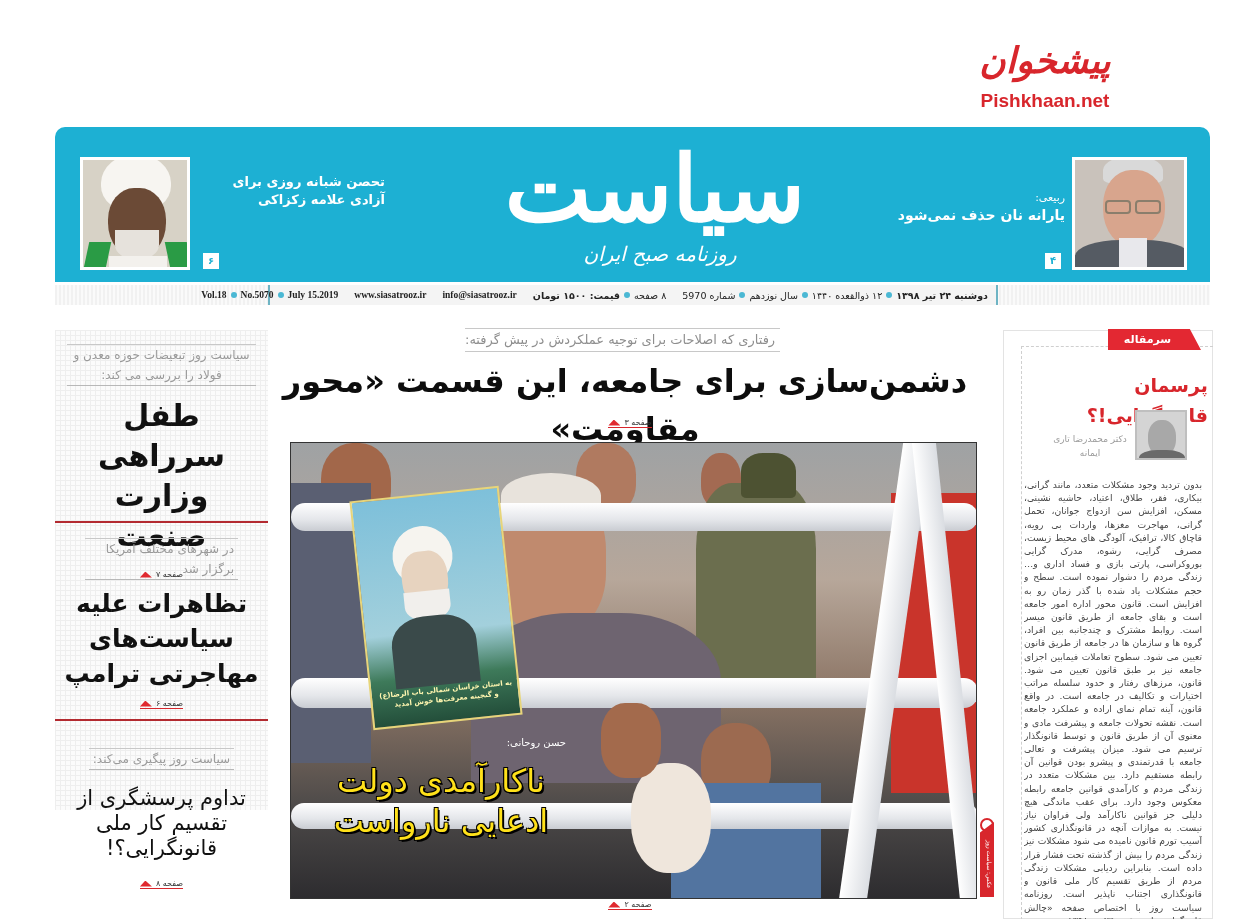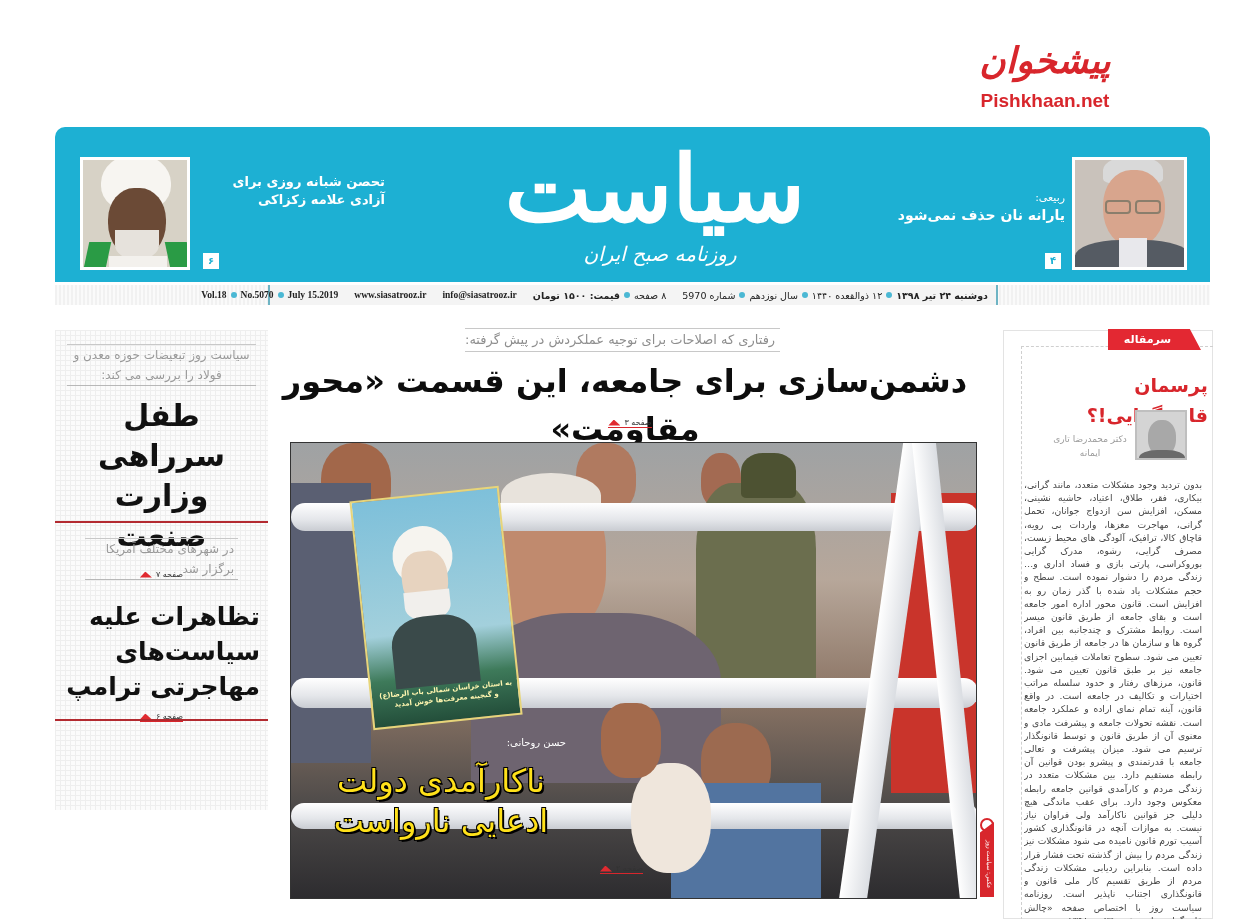--- a/index.html
+++ b/index.html
@@ -65,21 +65,21 @@
   .person { position: absolute; border-radius: 45% 45% 40% 40%; }
   .body-block { position: absolute; }
   .poster { position: absolute; left: 70px; top: 50px; width: 150px; height: 230px; transform: rotate(-6deg); background: linear-gradient(180deg, #7ec0da 0%, #a3d0dc 60%, #3e7a5a 80%, #234e3a 100%); border: 2px solid #e7d57a; }
   .poster .cleric { position: absolute; left: 35px; top: 30px; width: 60px; height: 60px; border-radius: 50%; background: #f6f4ef; }
   .poster .pface { position: absolute; left: 42px; top: 55px; width: 46px; height: 60px; border-radius: 40% 40% 50% 50%; background: #e7d3bf; }
   .poster .pbeard { position: absolute; left: 42px; top: 95px; width: 46px; height: 30px; border-radius: 0 0 50% 50%; background: #f1efec; }
   .poster .probe { position: absolute; left: 25px; top: 120px; width: 85px; height: 70px; background: #3a4a4a; border-radius: 40% 40% 0 0; }
   .poster-txt { position: absolute; left: 6px; top: 190px; width: 136px; color: #fff6b0; font-size: 7px; line-height: 10px; text-align: center; font-weight: bold; }
   .quote-kicker { position: absolute; left: 215px; top: 294px; width: 60px; color: #fff; font-size: 10px; text-align: right; }
   .quote-hl { position: absolute; left: 10px; top: 318px; width: 280px; color: #ffe11a; font-size: 32px; font-weight: normal; line-height: 40px; text-align: center; text-shadow: 2px 2px 0 #000, -1px -1px 0 #000, 1px -1px 0 #000, -1px 1px 0 #000; }
-  .pg-photo { position: absolute; left: 600px; top: 856px; width: 60px; text-align: left; }
+  .pg-photo { position: absolute; left: 600px; top: 892px; width: 60px; text-align: center; }
 
   .vtag { position: absolute; left: 980px; top: 822px; width: 14px; height: 75px; background: #d8262c; clip-path: polygon(0 14%, 100% 0, 100% 100%, 0 100%); }
   .vtag-icon { position: absolute; left: 980px; top: 818px; width: 14px; height: 14px; border: 2px solid #d8262c; border-radius: 50%; }
   .vtag-txt { position: absolute; left: 981px; top: 840px; width: 12px; color: #fff; font-size: 6px; writing-mode: vertical-rl; text-align: center; }
 
   
   .rcol { position: absolute; left: 1003px; top: 330px; width: 210px; height: 589px; border: 1px solid #e3e3e3; background: #fff; }
   .rcol-inner { position: absolute; left: 17px; top: 15px; width: 192px; height: 574px; border-left: 1px dashed #cfcfcf; border-top: 1px dashed #cfcfcf; }
   .tag-sar { position: absolute; left: 1108px; top: 329px; width: 93px; height: 21px; background: #e32832; color: #fff; font-size: 11px; font-weight: bold; text-align: center; line-height: 21px; clip-path: polygon(0 0, 88% 0, 100% 100%, 0 100%); padding-right: 14px; }
   .ed-title { position: absolute; left: 1020px; top: 370px; width: 188px; color: #d8262c; font-size: 19px; font-weight: bold; text-align: right; line-height: 30px; }
@@ -165,28 +165,36 @@
     <div class="bighl" style="font-size:30px;line-height:40px;margin-top:10px;padding:0 10px;">طفل سرراهی وزارت صنعت</div>
     <div class="pg" style="margin-top:14px;">
         <span>صفحه ۷</span>
         <i class="tri"></i>
       </div>
   </div>
   <div class="redrule" style="top:191px;"></div>
 
   <div class="lstory" style="top:208px;">
     <div class="kick" style="padding:0 30px;text-align:right;"><span>در شهرهای مختلف آمریکا برگزار شد</span></div>
-    <div class="bighl" style="font-size:25px;line-height:35px;margin-top:19px;padding:0 8px;text-align:right;">تظاهرات علیه سیاست‌های مهاجرتی ترامپ</div>
+    <div class="bighl" style="font-size:25px;line-height:35px;margin-top:6px;padding:0 8px;">تظاهرات علیه سیاست‌های مهاجرتی ترامپ</div>
     <div class="pg">
         <span>صفحه ۶</span>
         <i class="tri"></i>
       </div>
   </div>
   <div class="redrule" style="top:389px;"></div>
 
+  <div class="lstory" style="top:418px;">
+    <div class="kick" style="padding:0 30px;"><span>سیاست روز پیگیری می‌کند:</span></div>
+    <div style="font-size:21px;line-height:25px;margin-top:16px;padding:0 22px;color:#111;">تداوم پرسشگری از تقسیم کار ملی قانونگرایی؟!</div>
+    <div class="pg" style="margin-top:18px;">
+        <span>صفحه ۸</span>
+        <i class="tri"></i>
+      </div>
+  </div>
 </div>
 
 <div class="kick-main">رفتاری که اصلاحات برای توجیه عملکردش در پیش گرفته:</div>
 <div class="main-hl">دشمن‌سازی برای جامعه، این قسمت «محور مقاومت»</div>
 <div class="pg-main">
   <div class="pg">
       <span>صفحه ۳</span>
       <i class="tri"></i>
     </div>
 </div>

